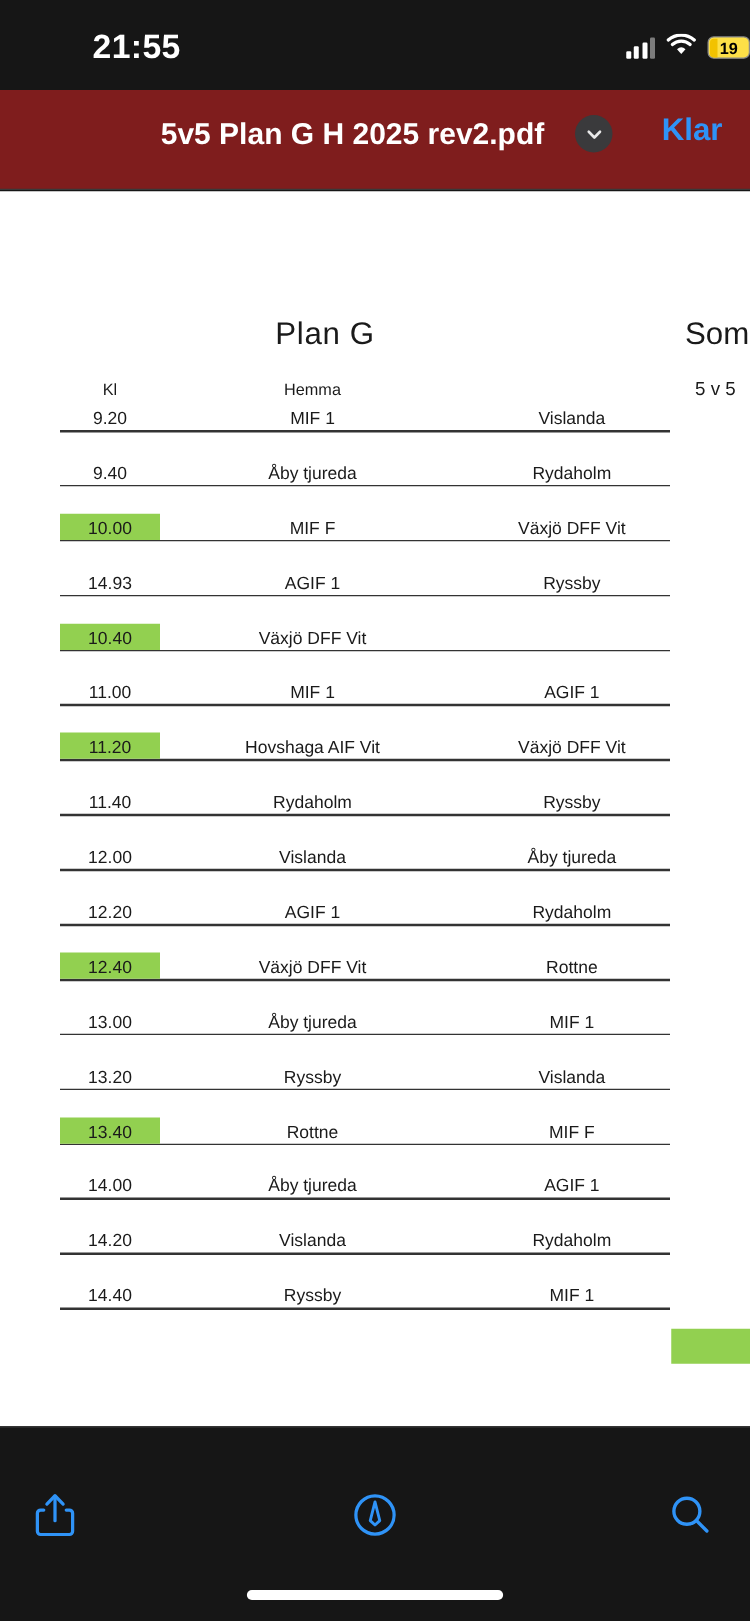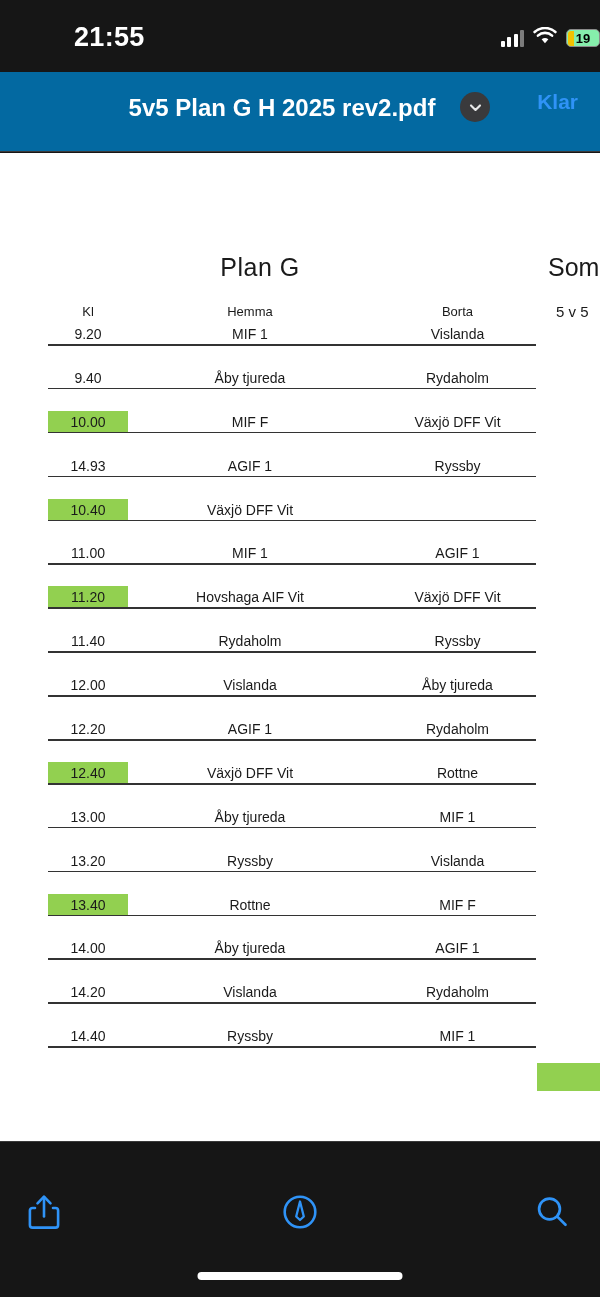--- a/index.html
+++ b/index.html
@@ -54,21 +54,21 @@
   .signal-bars i.b1 { height: 6px;  background: #ffffff; }
   .signal-bars i.b2 { height: 9.5px; background: #ffffff; }
   .signal-bars i.b3 { height: 13px; background: #ffffff; }
   .signal-bars i.b4 { height: 17px; background: #7c7c7c; }
 
   .battery {
     position: relative;
     width: 34px; height: 18px;
     border: 1.6px solid #8a8a8a;
     border-radius: 5px;
-    background: #86efac;
+    background: #fde047;
     display: flex;
     align-items: center;
     justify-content: center;
   }
   .battery::after {
     content: "";
     position: absolute;
     right: -5px; top: 5px;
     width: 3px; height: 7px;
     background: #8a8a8a;
@@ -90,21 +90,21 @@
     font-weight: bold;
     line-height: 1;
     z-index: 2;
   }
 
   
   #nav-bar {
     position: absolute;
     top: 72px; left: 0;
     width: 600px; height: 80px;
-    background: #0369a1;
+    background: #7f1d1d;
     border-bottom: 1px solid #3a3a3a;
   }
   #doc-title {
     position: absolute;
     left: 0; right: 0; top: 22px;
     text-align: center;
     color: #ffffff;
     font-size: 24px;
     font-weight: bold;
     padding-right: 36px;
@@ -117,21 +117,21 @@
     border-radius: 50%;
     background: #3a3a3c;
     display: flex;
     align-items: center;
     justify-content: center;
   }
   #done-btn {
     position: absolute;
     right: 22px; top: 90px;
     color: #2f93f7;
-    font-size: 21px;
+    font-size: 25px;
     font-weight: bold;
   }
 
   
   #pdf-page {
     position: absolute;
     top: 153px; left: 0;
     width: 600px;
     height: 988px;
     background: #ffffff;
@@ -314,21 +314,20 @@
 
       <div id="plan-title">Plan  G</div>
       <div id="season-title">Somr</div>
       <div id="format-label">5 v 5</div>
 
       <div id="sched-table">
 
       <div class="hdr-row">
             <div class="cell-kl">Kl</div>
             <div class="cell-hemma">Hemma</div>
-            <div class="cell-borta">Borta</div>
           </div>
           <div class="sched-row" style="height: 43.9px;">
             <div class="cell-kl">9.20</div>
             <div class="cell-hemma">MIF 1</div>
             <div class="cell-borta">Vislanda</div>
             <div class="row-rule"></div>
           </div>
           <div class="sched-row" style="height: 43.9px;">
             <div class="cell-kl">9.40</div>
             <div class="cell-hemma">Åby tjureda</div>

